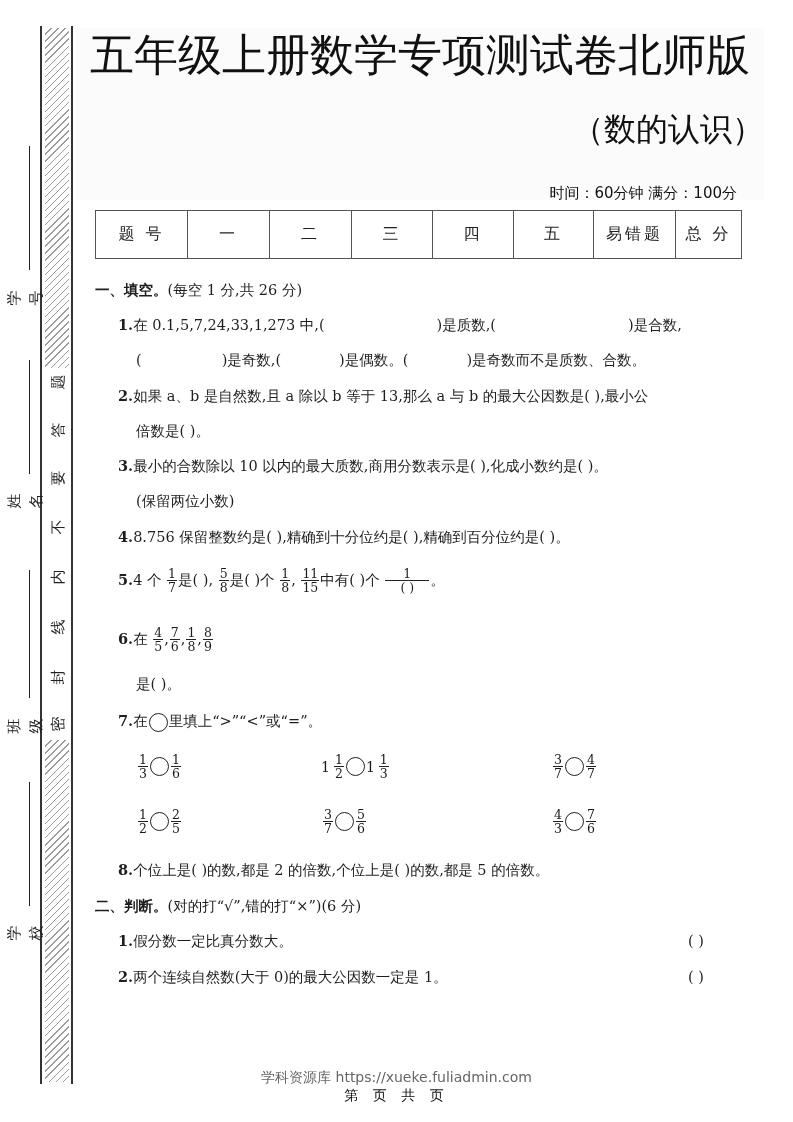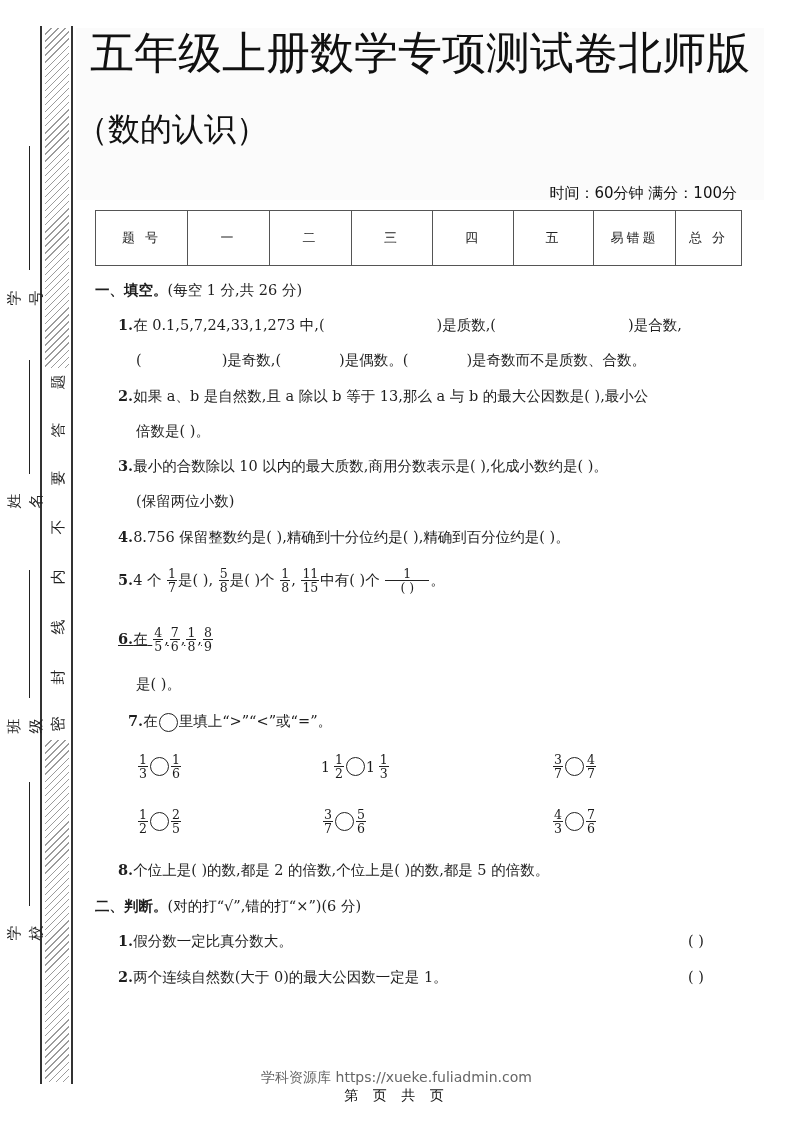--- a/index.html
+++ b/index.html
@@ -29,39 +29,39 @@
   }
   .field-line { position:absolute; left:29px; width:1px; background:#222; }
 
   
   .title-band {
     position:absolute; left:76px; top:28px; width:688px; height:172px;
     background:#fbfbfb;
   }
   .title {
     position:absolute; left:76px; top:30px; width:688px; text-align:center;
-    font-family:Liberation Mono, monospace;
+    font-family:Liberation Serif, serif;
     font-size:44px; line-height:52px; color:#111; letter-spacing:0px;
   }
   .subtitle {
-    position:absolute; left:76px; top:107px; width:688px; text-align:left;
+    position:absolute; left:76px; top:107px; width:688px; text-align:right;
     font-family:"DejaVu Sans", "Liberation Sans", sans-serif;
     font-size:32px; line-height:44px; color:#111;
   }
   .time-line {
     position:absolute; right:56px; top:182px;
     font-family:"DejaVu Sans", "Liberation Sans", sans-serif;
     font-size:15px; line-height:22px; color:#111;
   }
 
   
   table.score {
-    position:absolute; left:95px; top:210px; width:646px; height:56px;
+    position:absolute; left:95px; top:210px; width:646px; height:49px;
     border-collapse:collapse; table-layout:fixed;
-    font-size:13px; color:#222;
+    font-size:16px; color:#222;
   }
   table.score td {
     border:1.5px solid #555; text-align:center; height:26px; padding:0;
     letter-spacing:3px;
   }
 
   
   .line {
     position:absolute; font-size:14.5px; line-height:22px; color:#1e1e1e; white-space:nowrap;
   }
@@ -197,39 +197,39 @@
   <span class="frac">
       <span class="num">11</span>
       <span class="den">15</span>
     </span><span>中有(       )个</span>
   <span class="frac">
       <span class="num" style="padding:0 18px">1</span>
       <span class="den">(      )</span>
     </span><span>。</span>
 </div>
 
-<div class="line" style="left:118px;top:626px;text-decoration:underline;">
+<div class="line" style="left:118px;top:626px;">
   <span class="qnum">6.</span><span>在</span>
   <span class="frac">
       <span class="num">4</span>
       <span class="den">5</span>
     </span>,<span class="frac">
       <span class="num">7</span>
       <span class="den">6</span>
     </span>,<span class="frac">
       <span class="num">1</span>
       <span class="den">8</span>
     </span>,<span class="frac">
       <span class="num">8</span>
       <span class="den">9</span>
     </span>
 </div>
 <div class="line" style="left:136px;top:673px;">是(      )。</div>
 
-<div class="line" style="left:128px;top:710px;">
+<div class="line" style="left:118px;top:710px;">
   <span class="qnum">7.</span><span>在</span><span class="circle"></span><span>里填上“&gt;”“&lt;”或“=”。</span>
 </div>
 
 <div class="cmp" style="left:137px;top:753px;">
   <span class="frac">
       <span class="num">1</span>
       <span class="den">3</span>
     </span>
   <span class="circle"></span>
   <span class="frac">

